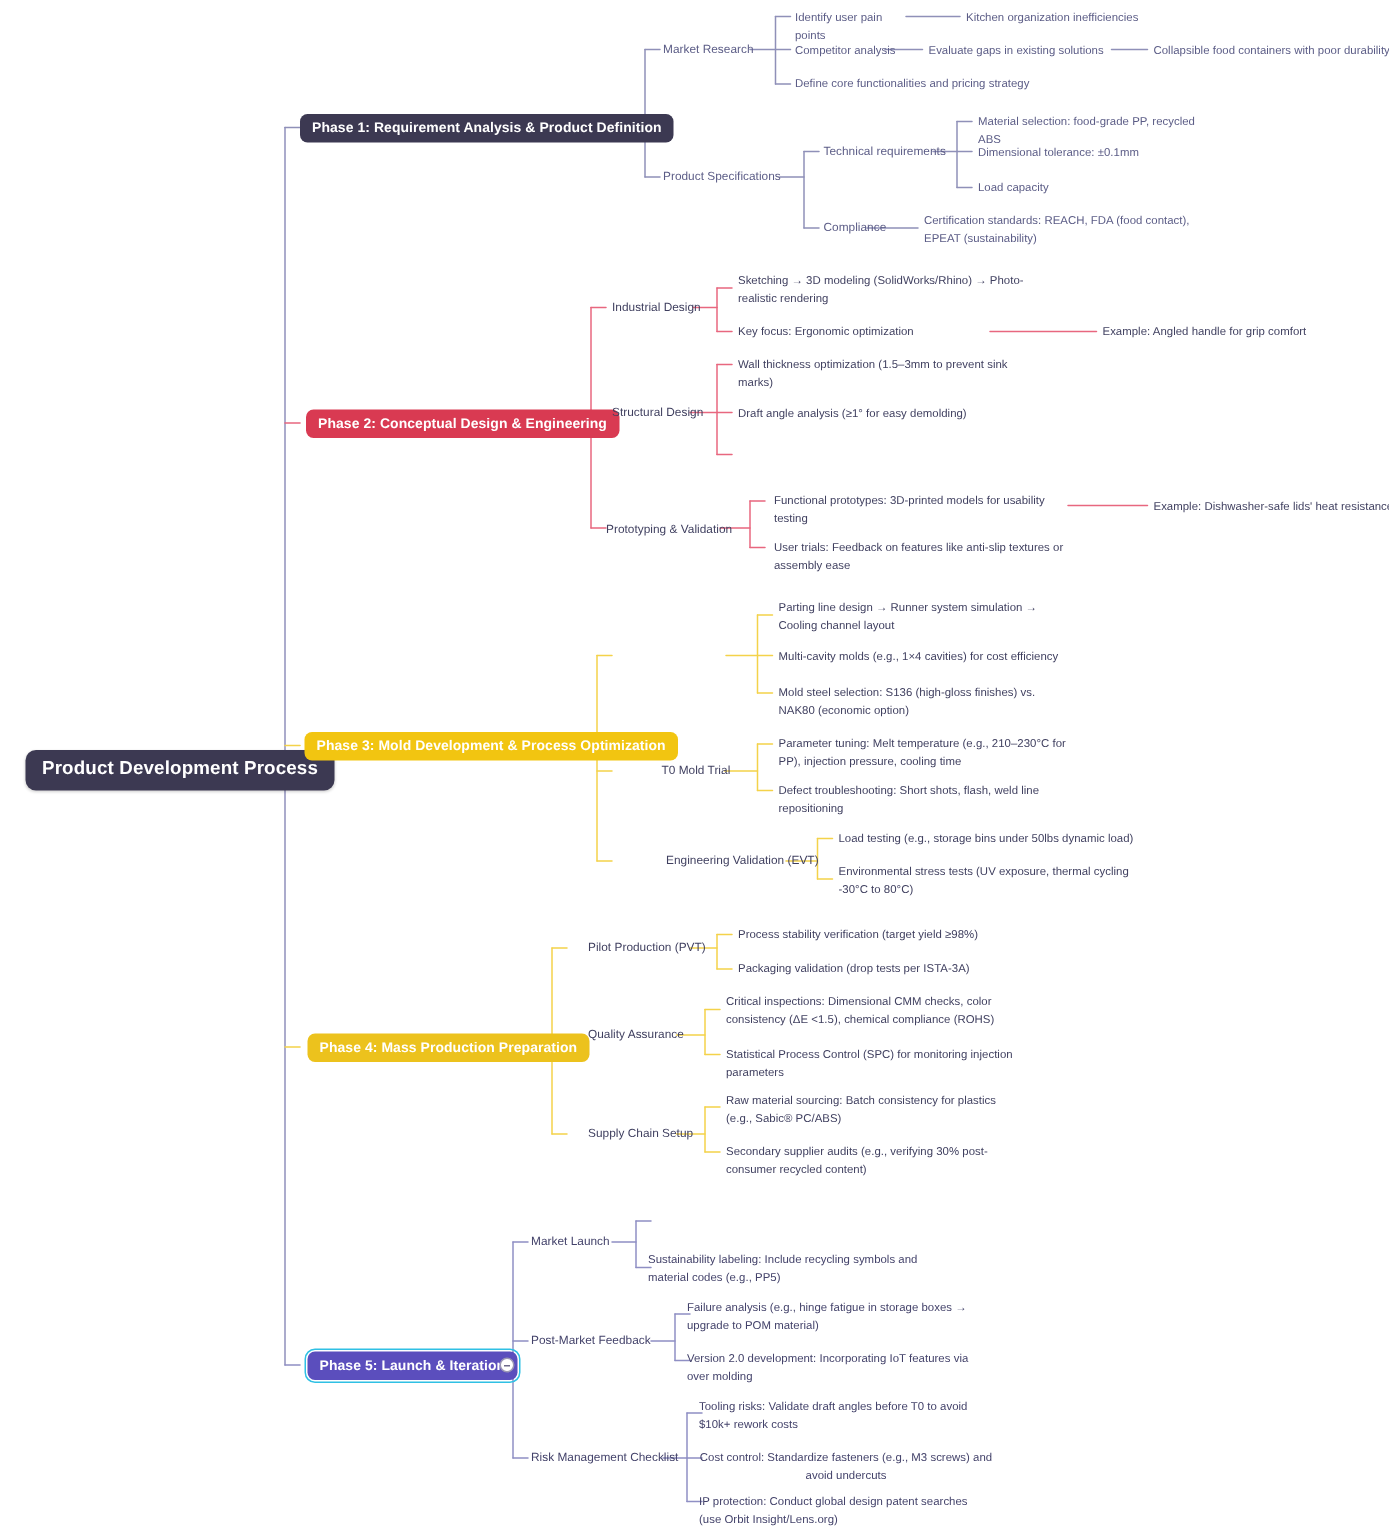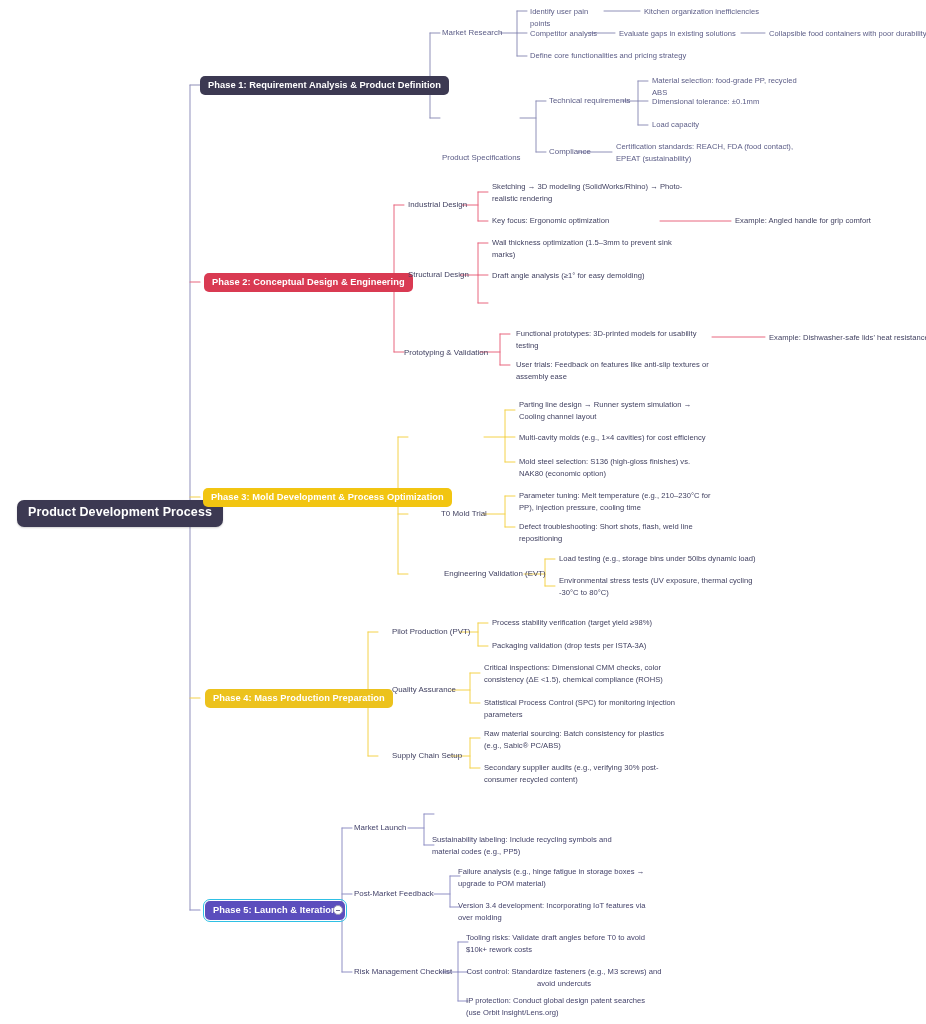--- a/index.html
+++ b/index.html
@@ -247,21 +247,21 @@
   <div class="toggle-circle" style="left:333px; top:905px;"></div>
 
   <div class="label c-indigo lvl2" style="left:442px; top:27px;">Market Research</div>
   <div class="label c-indigo" style="left:530px; top:6px; width:80px;">Identify user pain points</div>
   <div class="label c-indigo" style="left:644px; top:6px; width:150px;">Kitchen organization inefficiencies</div>
   <div class="label c-indigo" style="left:530px; top:28px; width:70px;">Competitor analysis</div>
   <div class="label c-indigo" style="left:619px; top:28px; width:130px;">Evaluate gaps in existing solutions</div>
   <div class="label c-indigo" style="left:769px; top:28px; width:160px;">Collapsible food containers with poor durability</div>
   <div class="label c-indigo" style="left:530px; top:50px; width:180px;">Define core functionalities and pricing strategy</div>
 
-  <div class="label c-indigo lvl2" style="left:442px; top:112px;margin-top:40px;">Product Specifications</div>
+  <div class="label c-indigo lvl2" style="left:442px; top:112px;">Product Specifications</div>
   <div class="label c-indigo lvl2" style="left:549px; top:95px;">Technical requirements</div>
   <div class="label c-indigo" style="left:652px; top:75px; width:160px;">Material selection: food-grade PP, recycled ABS</div>
   <div class="label c-indigo" style="left:652px; top:96px; width:160px;">Dimensional tolerance: ±0.1mm</div>
   <div class="label c-indigo" style="left:652px; top:119px; width:120px;">Load capacity</div>
   <div class="label c-indigo lvl2" style="left:549px; top:146px;">Compliance</div>
   <div class="label c-indigo" style="left:616px; top:141px; width:198px;">Certification standards: REACH, FDA (food contact), EPEAT (sustainability)</div>
 
   <div class="label c-red lvl2" style="left:408px; top:199px;">Industrial Design</div>
   <div class="label c-red" style="left:492px; top:181px; width:196px;">Sketching → 3D modeling (SolidWorks/Rhino) → Photo-realistic rendering</div>
   <div class="label c-red" style="left:492px; top:215px; width:160px;">Key focus: Ergonomic optimization</div>
@@ -299,20 +299,20 @@
 
   <div class="label c-gold lvl2" style="left:392px; top:750px;">Supply Chain Setup</div>
   <div class="label c-gold" style="left:484px; top:728px; width:196px;">Raw material sourcing: Batch consistency for plastics (e.g., Sabic® PC/ABS)</div>
   <div class="label c-gold" style="left:484px; top:762px; width:200px;">Secondary supplier audits (e.g., verifying 30% post-consumer recycled content)</div>
 
   <div class="label c-purple lvl2" style="left:354px; top:822px;">Market Launch</div>
   <div class="label c-purple" style="left:432px; top:834px; width:196px;">Sustainability labeling: Include recycling symbols and material codes (e.g., PP5)</div>
 
   <div class="label c-purple lvl2" style="left:354px; top:888px;">Post-Market Feedback</div>
   <div class="label c-purple" style="left:458px; top:866px; width:196px;">Failure analysis (e.g., hinge fatigue in storage boxes → upgrade to POM material)</div>
-  <div class="label c-purple" style="left:458px; top:900px; width:200px;">Version 3.4 development: Incorporating IoT features via over molding</div>
+  <div class="label c-purple" style="left:458px; top:900px; width:200px;">Version 2.0 development: Incorporating IoT features via over molding</div>
 
   <div class="label c-purple lvl2" style="left:354px; top:966px;">Risk Management Checklist</div>
   <div class="label c-purple" style="left:466px; top:932px; width:196px;">Tooling risks: Validate draft angles before T0 to avoid $10k+ rework costs</div>
   <div class="label c-purple" style="left:466px; top:966px; width:196px;text-align:center;">Cost control: Standardize fasteners (e.g., M3 screws) and avoid undercuts</div>
   <div class="label c-purple" style="left:466px; top:995px; width:196px;">IP protection: Conduct global design patent searches (use Orbit Insight/Lens.org)</div>
 
 </div>
 
 </body></html>

